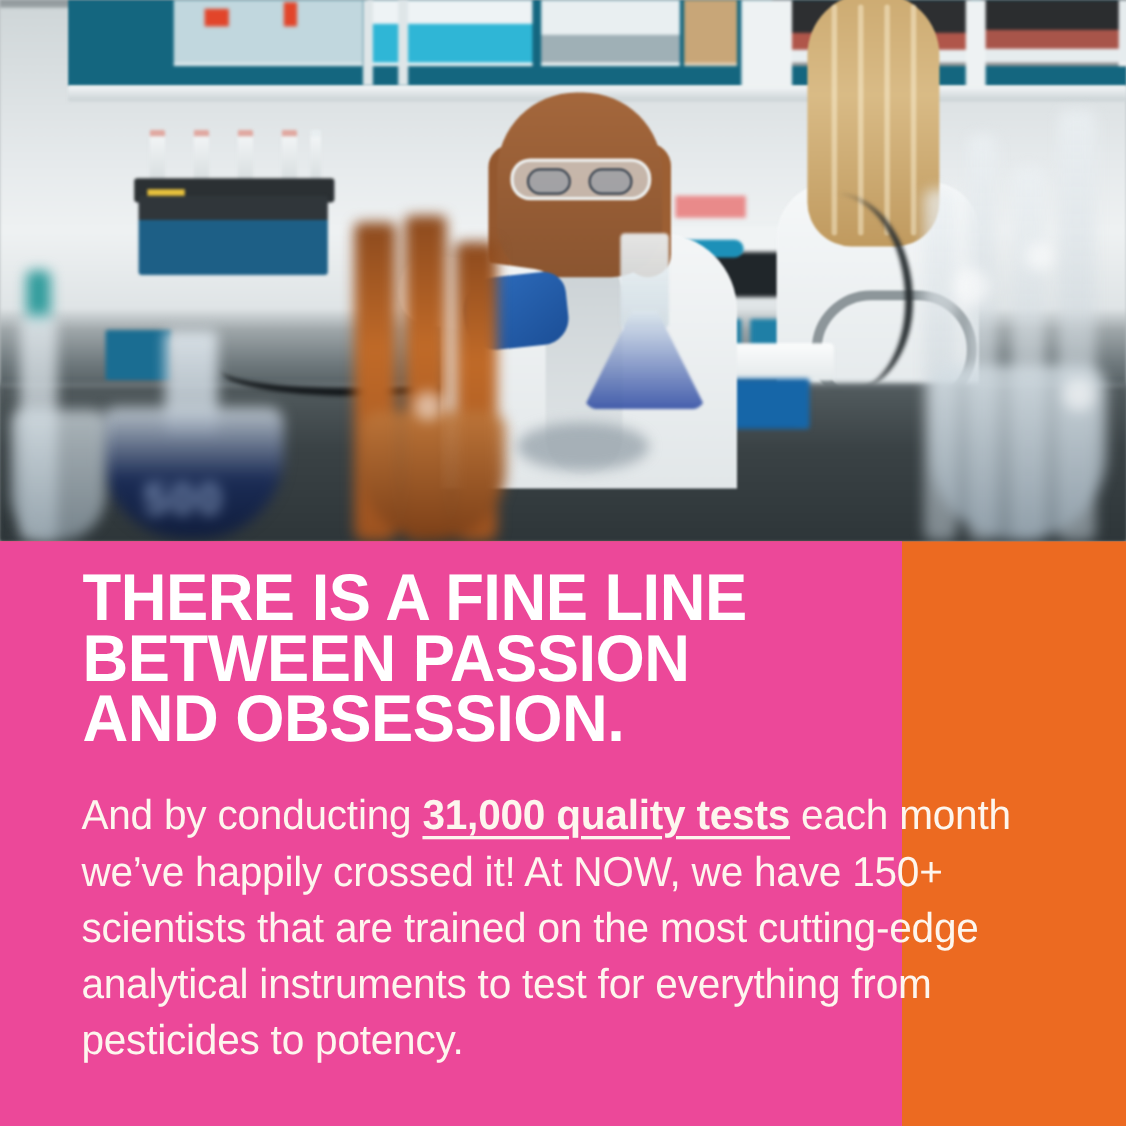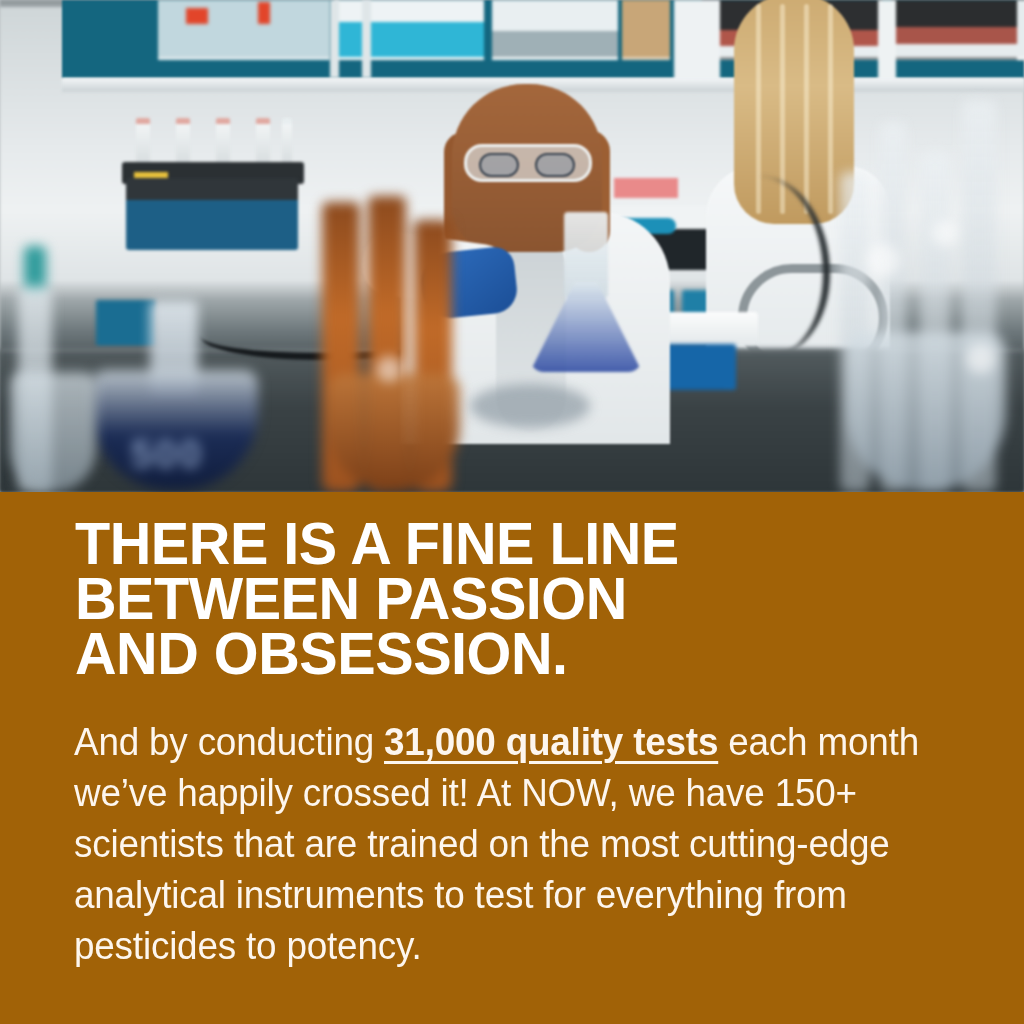--- a/index.html
+++ b/index.html
@@ -215,22 +215,22 @@
     position:absolute; left:10px; bottom:0; width:160px; height:160px;
     background:linear-gradient(to bottom,rgba(214,224,230,.8),rgba(150,166,178,.75));
     border-radius:20px 20px 80px 80px;
   }
   .pipette { left:12px; top:246px; width:46px; height:246px; }
   .pip-body { position:absolute; left:6px; top:40px; width:34px; height:206px; background:linear-gradient(to bottom,rgba(225,232,236,.82),rgba(175,188,196,.8)); border-radius:8px; }
   .pip-top { position:absolute; left:12px; top:0; width:22px; height:48px; background:#2f9b9b; border-radius:6px; }
 
   
   .panel {
-    position:absolute; left:0; top:492px; width:1024px; height:532px;
-    background:#a16207;
+    position:absolute; left:0; top:492px; width:820px; height:532px;
+    background:#ec4899;
   }
   .headline {
     position:absolute; left:75px; top:24px; width:900px;
     color:#FFFFFF;
     font-family:"Liberation Sans", sans-serif;
     font-weight:700;
     font-size:60px;
     line-height:55px;
     letter-spacing:-0.5px;
     transform:scaleX(.96);

